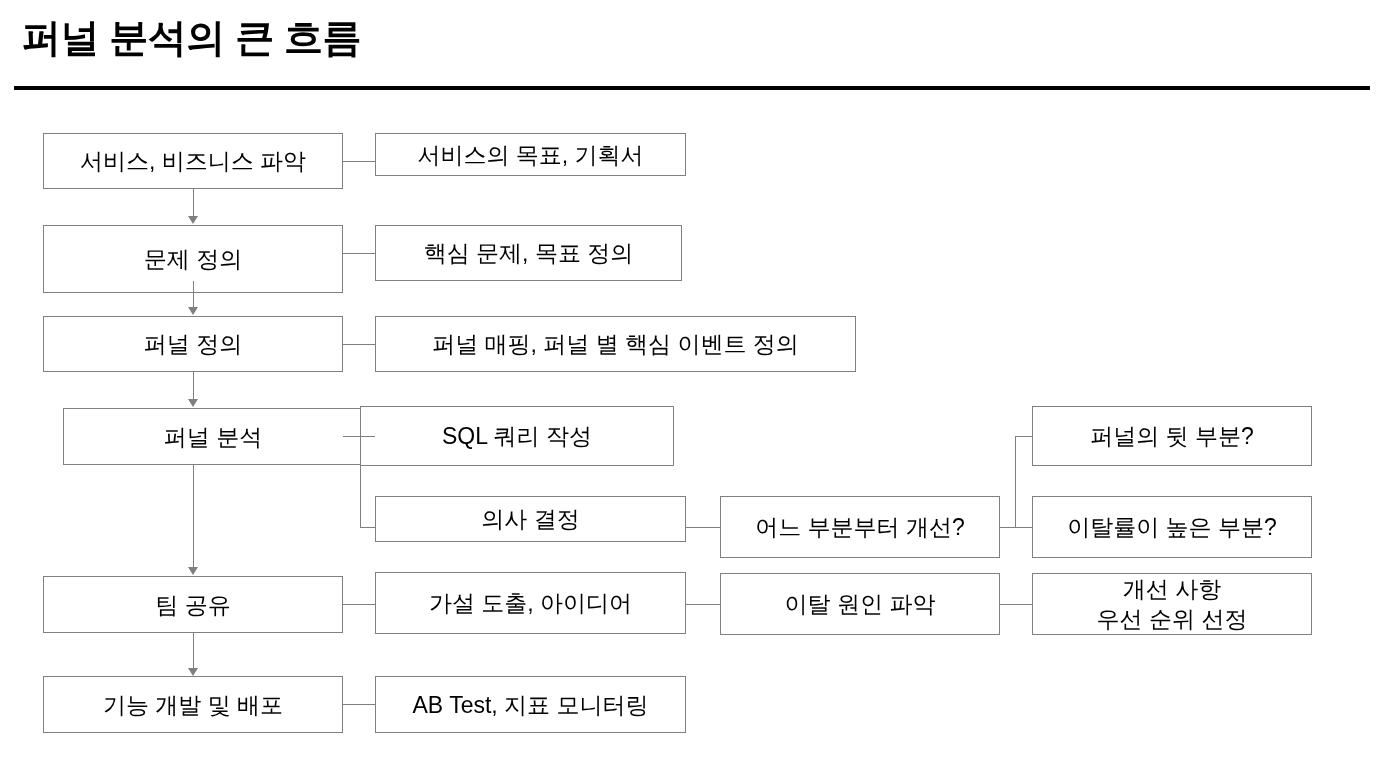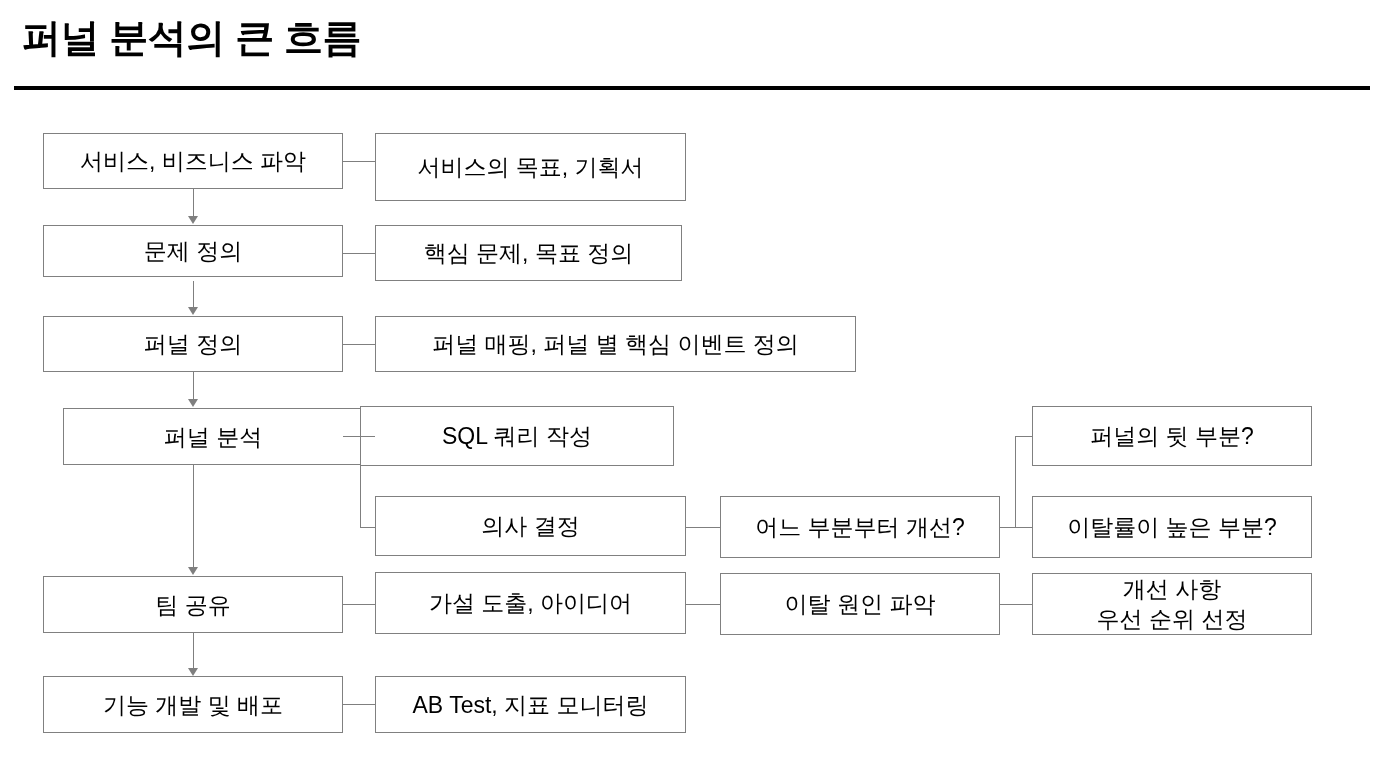--- a/index.html
+++ b/index.html
@@ -91,39 +91,39 @@
 </head>
 <body>
 
 <div id="slide">
 
   <div id="slide-title">퍼널 분석의 큰 흐름</div>
   <div id="title-rule"></div>
 
   <div class="node" style="left:43px; top:133px; width:300px; height:56px;">서비스, 비즈니스 파악</div>
 
-  <div class="node" style="left:43px; top:225px; width:300px; height:52px;">문제 정의</div>
+  <div class="node" style="left:43px; top:225px; width:300px; height:68px;">문제 정의</div>
 
   <div class="node" style="left:43px; top:316px; width:300px; height:56px;">퍼널 정의</div>
 
   <div class="node" style="left:43px; top:408px; width:300px; height:57px;margin-left:20px;">퍼널 분석</div>
 
   <div class="node" style="left:43px; top:576px; width:300px; height:57px;">팀 공유</div>
 
   <div class="node" style="left:43px; top:676px; width:300px; height:57px;">기능 개발 및 배포</div>
 
-  <div class="node" style="left:375px; top:133px; width:311px; height:68px;">서비스의 목표, 기획서</div>
+  <div class="node" style="left:375px; top:133px; width:311px; height:43px;">서비스의 목표, 기획서</div>
 
   <div class="node" style="left:375px; top:225px; width:307px; height:56px;">핵심 문제, 목표 정의</div>
 
   <div class="node" style="left:375px; top:316px; width:481px; height:56px;">퍼널 매핑, 퍼널 별 핵심 이벤트 정의</div>
 
   <div class="node" style="left:360px; top:406px; width:314px; height:60px;">SQL 쿼리 작성</div>
 
-  <div class="node" style="left:375px; top:496px; width:311px; height:60px;">의사 결정</div>
+  <div class="node" style="left:375px; top:496px; width:311px; height:46px;">의사 결정</div>
 
   <div class="node" style="left:375px; top:572px; width:311px; height:62px;">가설 도출, 아이디어</div>
 
   <div class="node" style="left:375px; top:676px; width:311px; height:57px;">AB Test, 지표 모니터링</div>
 
   <div class="node" style="left:720px; top:496px; width:280px; height:62px;">어느 부분부터 개선?</div>
 
   <div class="node" style="left:720px; top:573px; width:280px; height:62px;">이탈 원인 파악</div>
 
   <div class="node" style="left:1032px; top:406px; width:280px; height:60px;">퍼널의 뒷 부분?</div>

